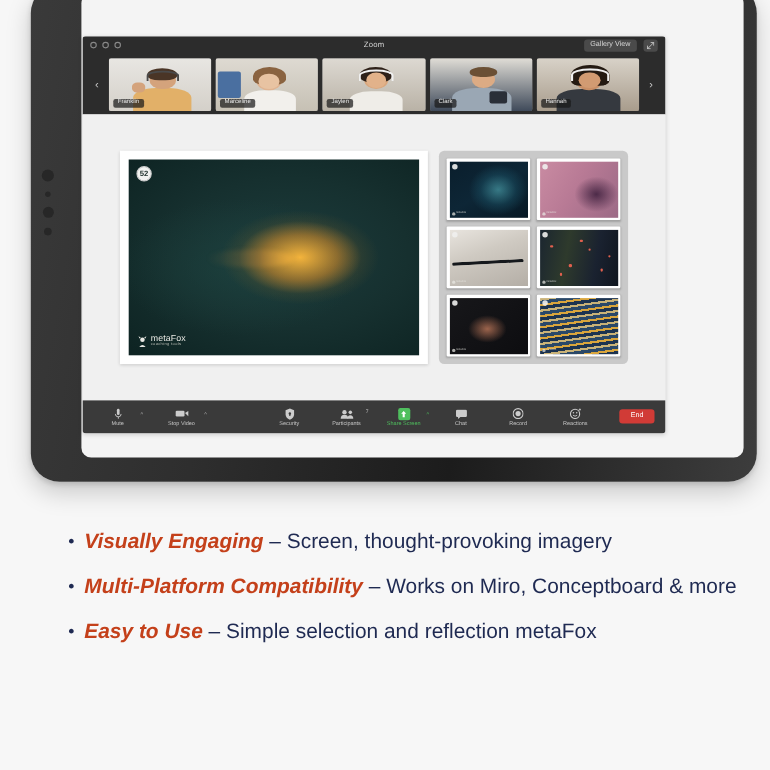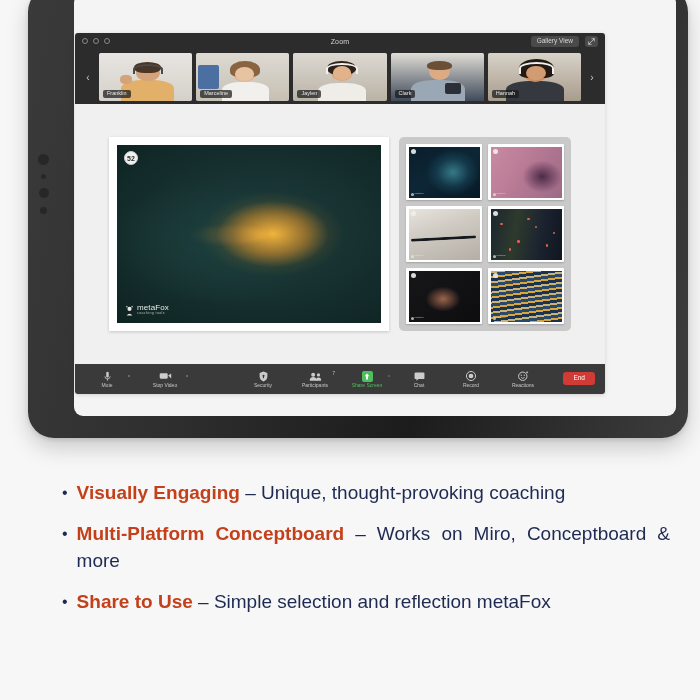--- a/index.html
+++ b/index.html
@@ -229,21 +229,21 @@
   #feature-list {
     position:absolute; left:62px; top:480px; width: 608px;
   }
   .feature-item {
     display:flex; gap:9px; margin-bottom:14px;
     font-size:19px; line-height:1.42; color:#1f2a52;
   }
   .feature-bullet { color:#1f2a52; font-size:16px; line-height:1.58; flex:0 0 auto; }
   .feature-text { flex:1 1 auto; text-align:justify; }
   .feature-text.no-justify { text-align:left; }
-  .feature-term { color:#c4401a; font-weight:bold; }
+  .feature-term { color:#c4401a; font-weight:bold;font-style:italic; }
 </style>
 </head>
 <body>
 
 <div id="tablet-device">
   <div id="tablet-side-buttons">
     <div class="side-dot" id="camera-dot"></div>
     <div class="side-dot" id="sensor-dot"></div>
     <div class="side-dot" id="speaker-dot"></div>
     <div class="side-dot" id="mic-dot"></div>
@@ -514,26 +514,26 @@
 
     <div id="end-button">End</div>
   </div>
 
 </div>
 
 <div id="feature-list">
 
   <div class="feature-item">
     <span class="feature-bullet">•</span>
-    <span class="feature-text"><span class="feature-term">Visually Engaging</span><span> – Unique, thought-provoking coaching</span></span>
+    <span class="feature-text"><span class="feature-term">Visually Engaging</span><span> – Screen, thought-provoking imagery</span></span>
   </div>
 
   <div class="feature-item">
     <span class="feature-bullet">•</span>
-    <span class="feature-text"><span class="feature-term">Multi-Platform Conceptboard</span><span> – Works on Miro, Conceptboard &amp; more</span></span>
+    <span class="feature-text"><span class="feature-term">Multi-Platform Compatibility</span><span> – Works on Miro, Conceptboard &amp; more</span></span>
   </div>
 
   <div class="feature-item">
     <span class="feature-bullet">•</span>
-    <span class="feature-text no-justify"><span class="feature-term">Share to Use</span><span> – Simple selection and reflection metaFox</span></span>
+    <span class="feature-text no-justify"><span class="feature-term">Easy to Use</span><span> – Simple selection and reflection metaFox</span></span>
   </div>
 
 </div>
 
 </body></html>

